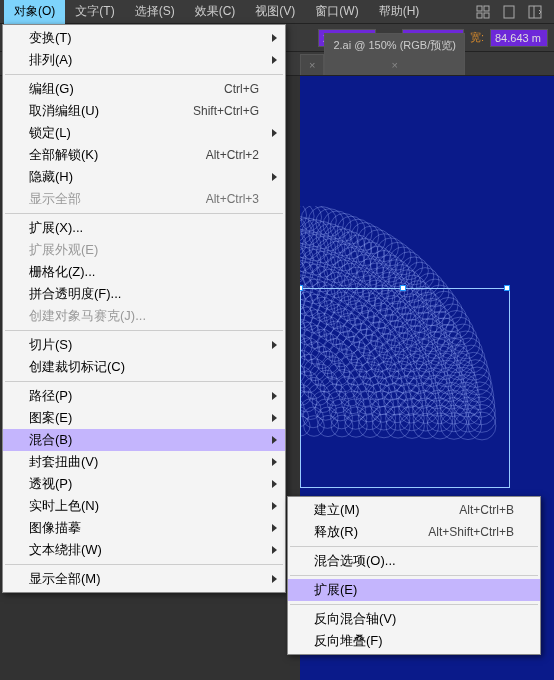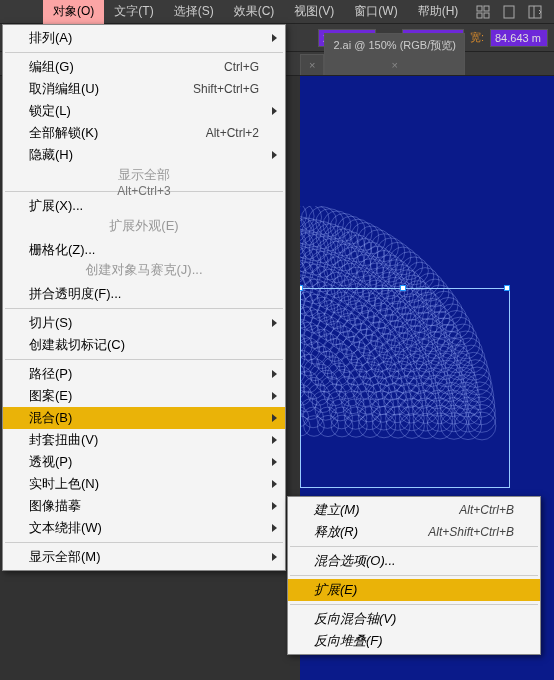--- a/index.html
+++ b/index.html
@@ -1,43 +1,43 @@
 <!DOCTYPE html>
 <html><head>
 <meta charset="utf-8">
 <style>
 * { margin:0; padding:0; box-sizing:border-box; font-family:"Microsoft YaHei","SimSun",sans-serif; }
 body { width:554px; height:680px; background:#323232; color:#ccc; font-size:12px; overflow:hidden; position:relative; }
 .menubar { height:24px; background:#3a3a3a; display:flex; align-items:center; padding:0 4px; border-bottom:1px solid #222; }
 .menubar-item { padding:4px 10px; cursor:pointer; }
-.menubar-item.active { background:#fca5a5; color:#000;margin-left:39px; }
+.menubar-item.active { background:#7dd3fc; color:#000; }
 .menubar-icons { margin-left:auto; display:flex; gap:12px; align-items:center; padding-right:8px; }
 .menubar-icons svg { width:14px; height:14px; }
 .toolbar { height:28px; background:#3a3a3a; border-bottom:1px solid #222; display:flex; align-items:center; justify-content:flex-end; padding-right:6px; gap:4px; }
 .field-lbl { font-size:11px; color:#bbb; width:18px; text-align:center; }
 .field-lbl.orange { color:#d88a2b; }
 .field-val { background:#6d28d9; border:1px solid #555; padding:2px 4px; font-size:11px; color:#ddd; min-width:58px; }
 .tabs { height:24px; background:#3a3a3a; display:flex; align-items:flex-end; padding-left:300px; border-bottom:1px solid #222; }
 .tab { padding:4px 8px; font-size:11px; background:#484848; border:1px solid #555; border-bottom:none; display:flex; align-items:center; gap:6px; }
 .tab.active { background:#525252;flex-direction:column; }
 .tab-close { color:#888; cursor:pointer; }
 .canvas { position:absolute; left:300px; top:76px; right:0; bottom:0; background:#0a1a8a; overflow:hidden; }
 .canvas-pattern { position:absolute; left:-30px; top:130px; width:260px; height:260px; }
 .canvas-pattern circle { fill:none; stroke:rgba(160,180,255,0.35); stroke-width:1; }
 .sel-box { position:absolute; border:1px solid #9cf; }
 .sel-handle { position:absolute; width:6px; height:6px; background:#fff; border:1px solid #29f; }
 
 .dropdown { position:absolute; top:24px; left:2px; width:284px; background:#f4f4f4; border:1px solid #888; box-shadow:2px 2px 6px rgba(0,0,0,.5); color:#000; z-index:10; padding:2px 0; }
-.dropdown2 { position:absolute; top:496px; left:287px; width:254px; background:#f4f4f4; border:1px solid #888; box-shadow:2px 2px 6px rgba(0,0,0,.5); color:#000; z-index:11; padding:2px 0;font-style:italic; }
+.dropdown2 { position:absolute; top:496px; left:287px; width:254px; background:#f4f4f4; border:1px solid #888; box-shadow:2px 2px 6px rgba(0,0,0,.5); color:#000; z-index:11; padding:2px 0; }
 .mi { display:flex; align-items:center; height:22px; padding:0 26px 0 26px; cursor:default; position:relative; }
-.mi.disabled { color:#999;flex-direction:column; }
+.mi.disabled { color:#999; }
 .mi .label { flex:1; font-size:13px; }
 .mi .shortcut { font-size:12px; color:#444; }
 .mi.disabled .shortcut { color:#737373; }
-.mi.hover { background:#eab308; }
+.mi.hover { background:#c4b5fd; }
 .mi.submenu::after { content:""; position:absolute; right:8px; top:50%; transform:translateY(-50%); border-left:5px solid #333; border-top:4px solid transparent; border-bottom:4px solid transparent; }
 .sep { height:1px; background:#ccc; margin:3px 2px; }
 </style>
 </head>
 <body>
 
 <div class="menubar">
   <span class="menubar-item active">对象(O)</span>
   <span class="menubar-item">文字(T)</span>
   <span class="menubar-item">选择(S)</span>
@@ -442,20 +442,23 @@
       <circle cx="212" cy="220" r="13.9"></circle>
     </svg>
   <div class="sel-box" style="left:0;top:212px;width:210px;height:200px;"></div>
   <div class="sel-handle" style="left:-3px;top:209px;"></div>
   <div class="sel-handle" style="left:204px;top:209px;"></div>
   <div class="sel-handle" style="left:100px;top:209px;"></div>
 </div>
 
 <div class="dropdown" id="dd1">
     <div class="mi submenu">
+      <span class="label">变换(T)</span>
+    </div>
+    <div class="mi submenu">
       <span class="label">排列(A)</span>
     </div>
     <div class="sep"></div>
     <div class="mi">
       <span class="label">编组(G)</span>
       <span class="shortcut">Ctrl+G</span>
     </div>
     <div class="mi">
       <span class="label">取消编组(U)</span>
       <span class="shortcut">Shift+Ctrl+G</span>
@@ -477,26 +480,26 @@
     <div class="sep"></div>
     <div class="mi">
       <span class="label">扩展(X)...</span>
     </div>
     <div class="mi disabled">
       <span class="label">扩展外观(E)</span>
     </div>
     <div class="mi">
       <span class="label">栅格化(Z)...</span>
     </div>
+    <div class="mi">
+      <span class="label">拼合透明度(F)...</span>
+    </div>
     <div class="mi disabled">
       <span class="label">创建对象马赛克(J)...</span>
     </div>
-    <div class="mi">
-      <span class="label">拼合透明度(F)...</span>
-    </div>
     <div class="sep"></div>
     <div class="mi submenu">
       <span class="label">切片(S)</span>
     </div>
     <div class="mi">
       <span class="label">创建裁切标记(C)</span>
     </div>
     <div class="sep"></div>
     <div class="mi submenu">
       <span class="label">路径(P)</span>

